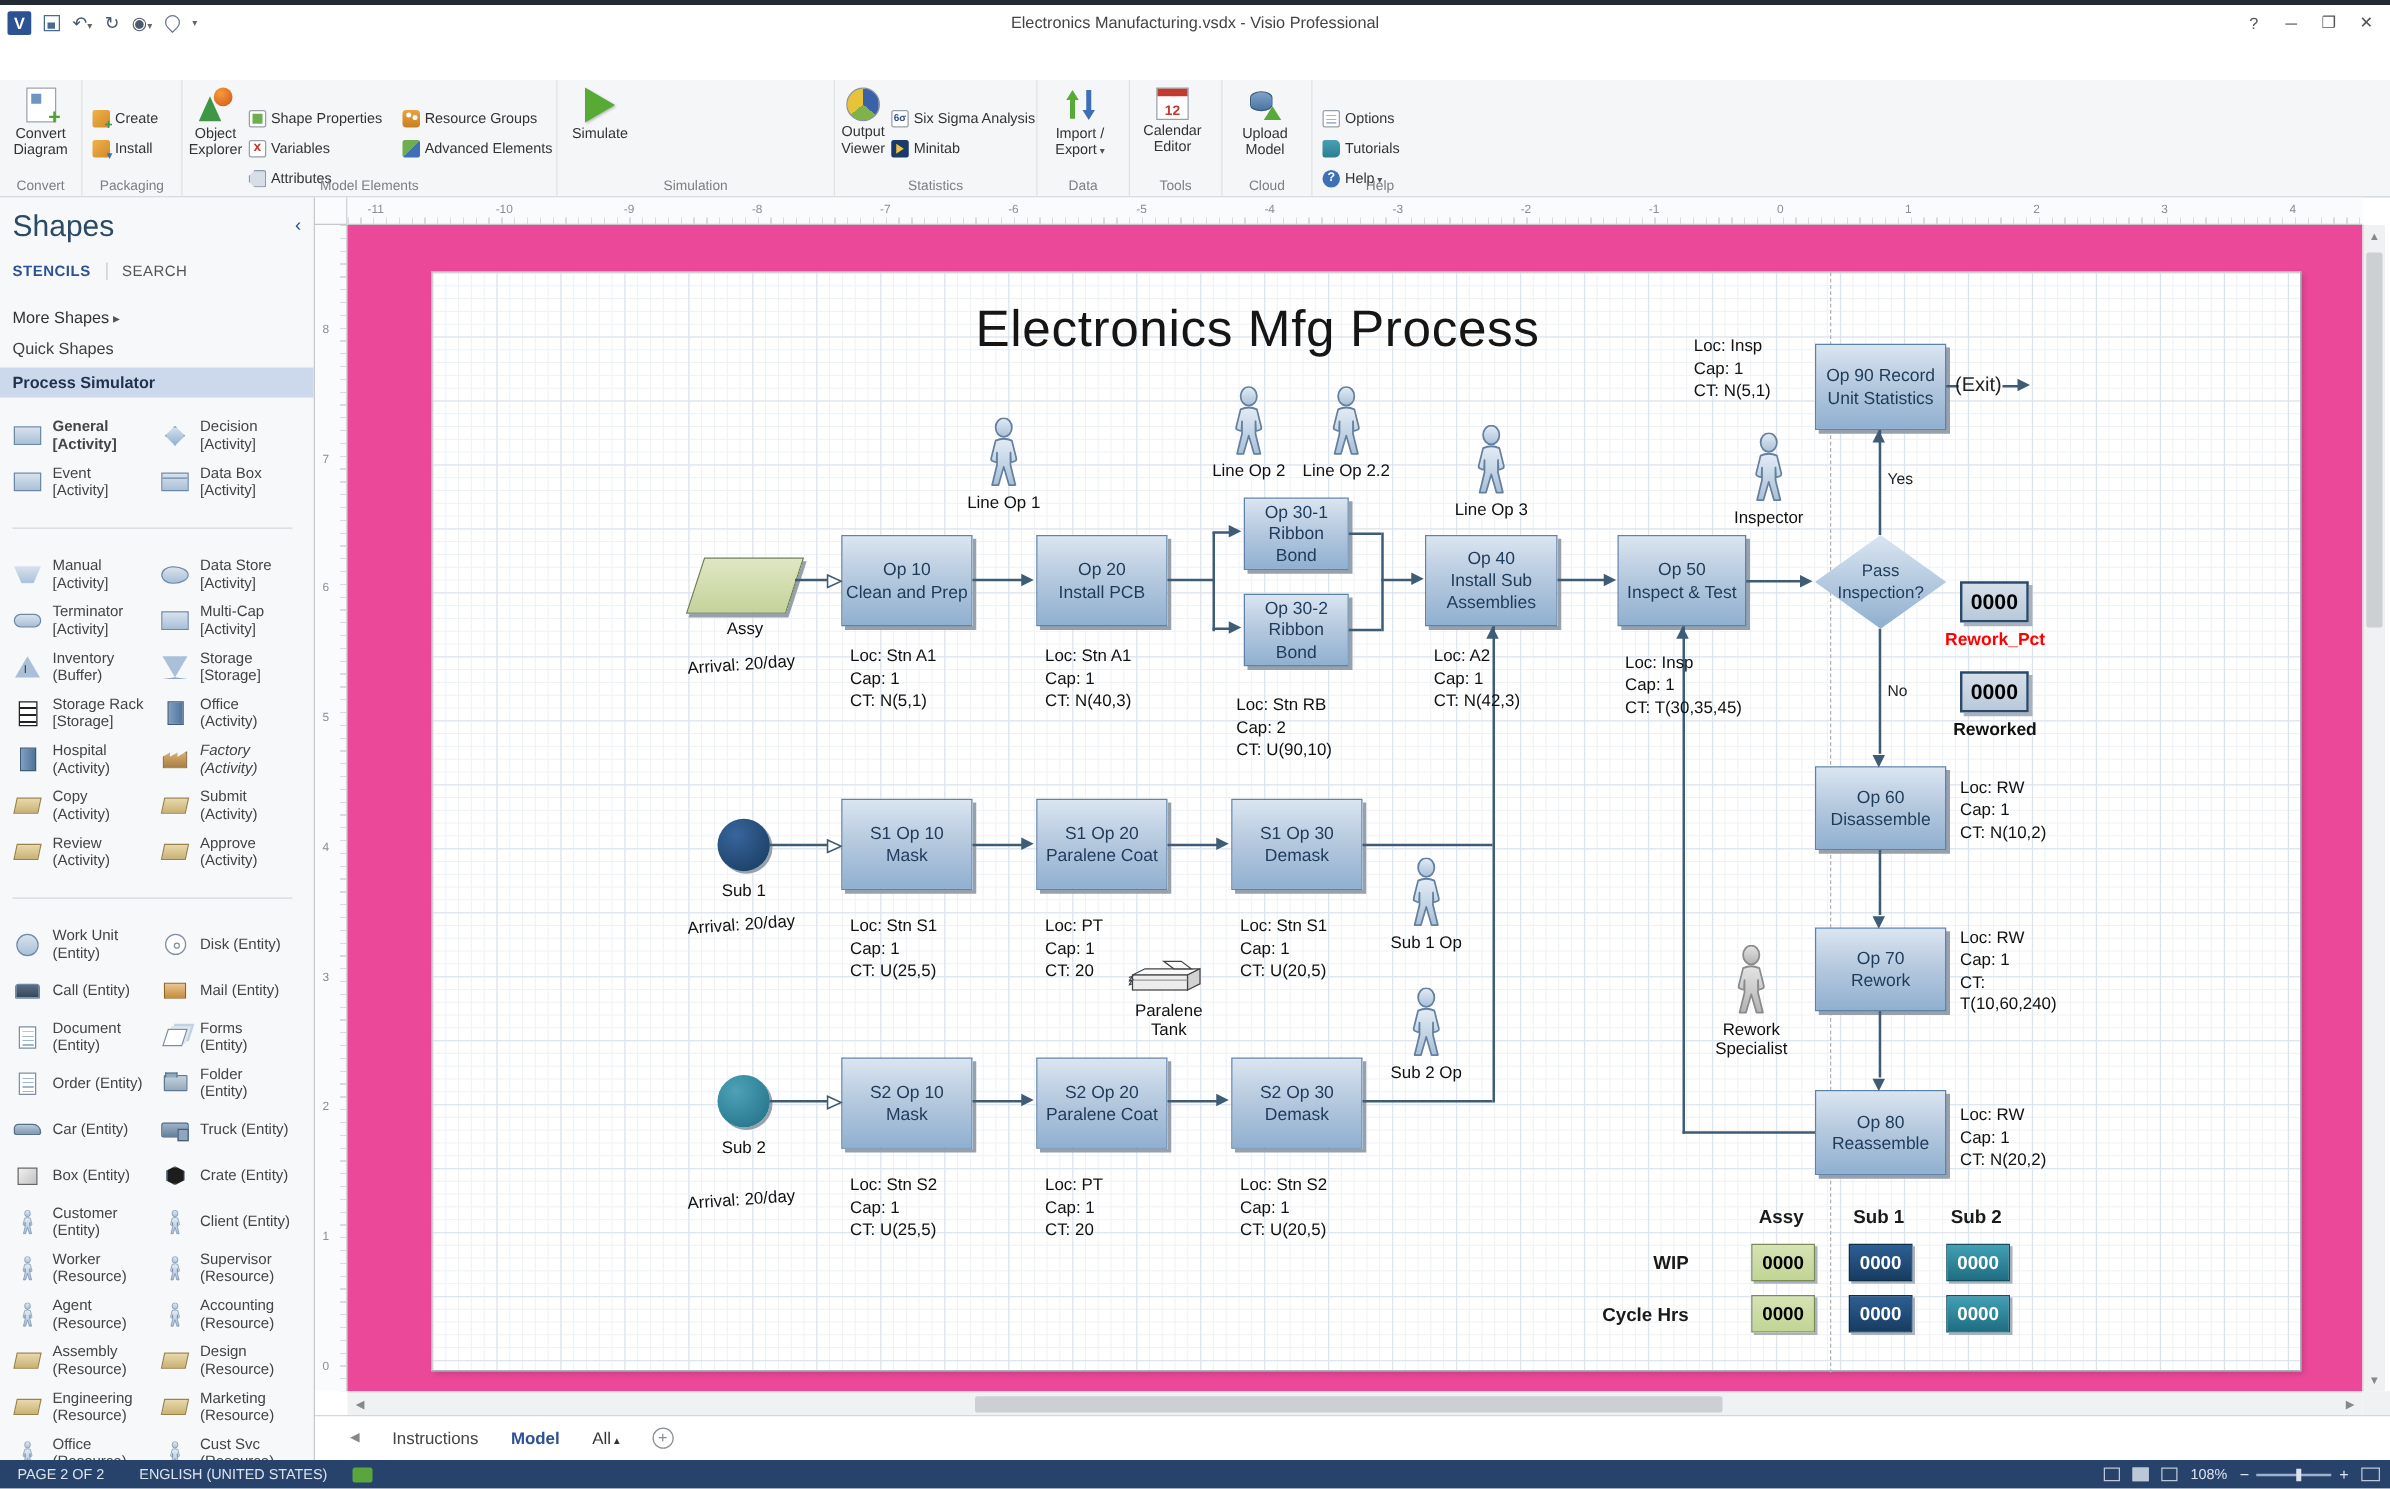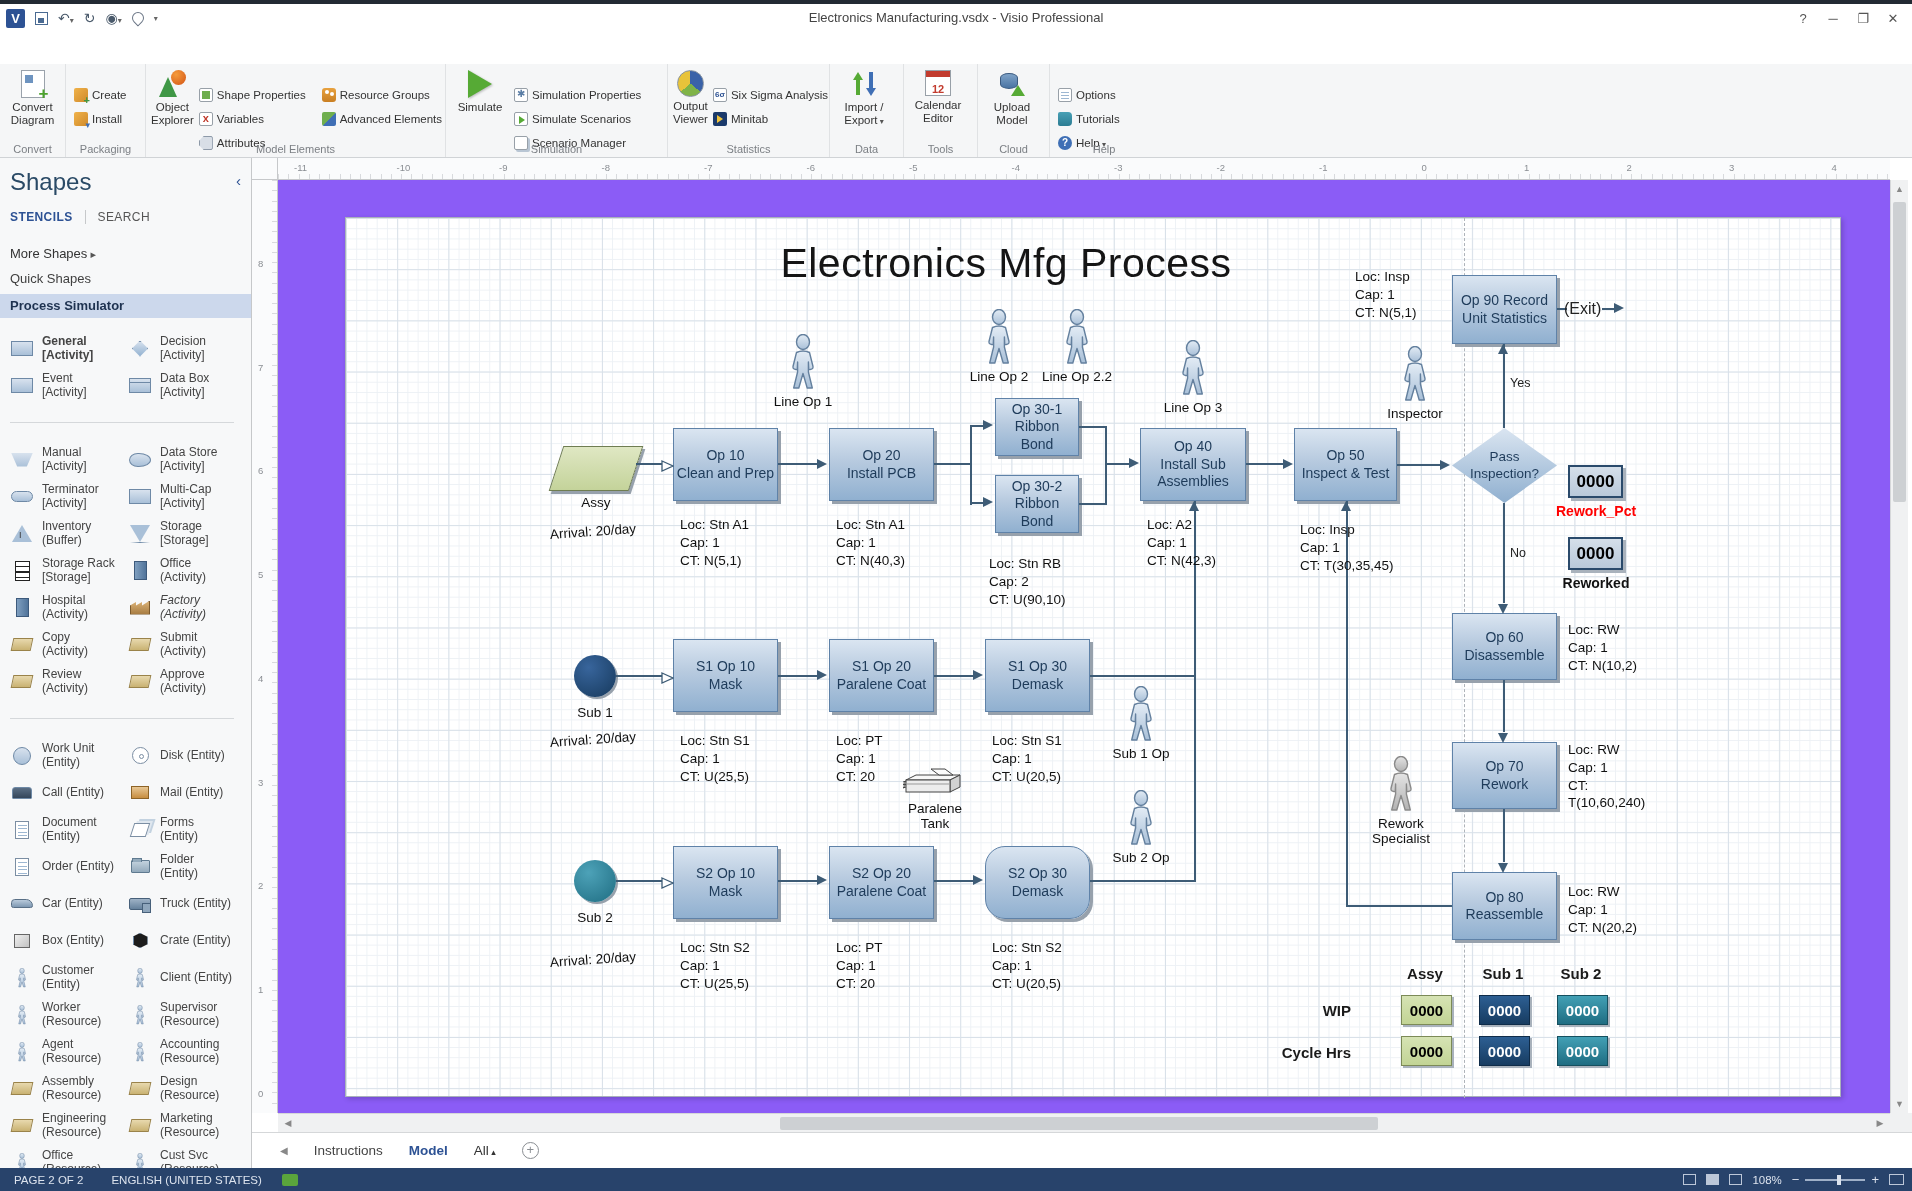--- a/index.html
+++ b/index.html
@@ -131,21 +131,21 @@
   .m-truck { width:22px; height:12px; background:linear-gradient(#9eb2c6,#65819c); border:1px solid #47607a; border-radius:2px; position:relative; }
   .m-truck:after { content:""; position:absolute; right:-1px; top:4px; width:7px; height:8px; background:#8fa6bc; border:1px solid #47607a; }
   .m-box3d { width:16px; height:14px; background:linear-gradient(135deg,#f0f0f0,#c2c2c2); border:1px solid #666; }
   .m-crate { width:15px; height:15px; background:#1d1d1d; clip-path:polygon(50% 0,100% 25%,100% 75%,50% 100%,0 75%,0 25%); }
 
   
   .hruler { position:absolute; left:278px; top:158px; width:1612px; height:22px; background:#fafbfc; border-bottom:1px solid #c6c8ca; background-image:repeating-linear-gradient(to right,#d8dadd 0 1px,transparent 1px 10.25px); background-size:100% 5px; background-position:0 100%; background-repeat:no-repeat; }
   .vruler { position:absolute; left:252px; top:180px; width:26px; height:933px; background:#fafbfc; border-right:1px solid #c6c8ca; background-image:repeating-linear-gradient(to bottom,#d8dadd 0 1px,transparent 1px 10.25px); background-size:5px 100%; background-position:100% 0; background-repeat:no-repeat; }
   .rcorner { position:absolute; left:252px; top:158px; width:26px; height:22px; background:#fafbfc; border-right:1px solid #c6c8ca; border-bottom:1px solid #c6c8ca; }
   .rnum { position:absolute; font-size:9.5px; color:#8a8e93; }
-  .viewport { position:absolute; left:278px; top:180px; width:1612px; height:933px; background:#8b5cf6; overflow:hidden; }
+  .viewport { position:absolute; left:278px; top:180px; width:1612px; height:933px; background:#ec4899; overflow:hidden; }
   .page { position:absolute; left:67px; top:37px; width:1496px; height:880px; background-color:#fff;
     background-image:
       linear-gradient(#d9e1e9 1px,transparent 1px),linear-gradient(90deg,#d9e1e9 1px,transparent 1px),
       linear-gradient(#edf1f5 1px,transparent 1px),linear-gradient(90deg,#edf1f5 1px,transparent 1px);
     background-size:51.2px 51.2px,51.2px 51.2px,10.24px 10.24px,10.24px 10.24px;
     border:1px solid #a9b2ba; box-shadow:2px 2px 5px rgba(0,0,0,.18); }
   .dashline { position:absolute; top:0; width:0; height:880px; border-left:1px dashed #aeb3b9; }
 
   
   .dtitle { position:absolute; font-size:41px; font-weight:300; color:#151515; letter-spacing:.5px; text-align:center; white-space:nowrap; }
@@ -298,34 +298,20 @@
             <span>Advanced Elements</span>
           </div>
         </div>
       <div class="glabel">Model Elements</div>
     </div>
     <div class="rgroup" style="width:222px">
       <div class="bigbtn">
         <div class="icn-simulate"></div>
         <div class="biglabel">Simulate</div>
       </div>
-      <div class="smallcol" id="g-simulation">
-          <div class="sbtn">
-            <div class="icn14 si-gear"></div>
-            <span>Simulation Properties</span>
-          </div>
-          <div class="sbtn">
-            <div class="icn14 si-play"></div>
-            <span>Simulate Scenarios</span>
-          </div>
-          <div class="sbtn">
-            <div class="icn14 si-stack"></div>
-            <span>Scenario Manager</span>
-          </div>
-        </div>
       <div class="glabel">Simulation</div>
     </div>
     <div class="rgroup" style="width:162px">
       <div class="bigbtn">
         <div class="icn-output"></div>
         <div class="biglabel">Output
 Viewer</div>
       </div>
       <div class="smallcol" id="g-statistics">
           <div class="sbtn">
@@ -774,21 +760,21 @@
         <div class="pbox" style="left: 327px; top: 421px; width: 105px; height: 73px;">S1 Op 10
 Mask</div>
         <div class="pbox" style="left: 483px; top: 421px; width: 105px; height: 73px;">S1 Op 20
 Paralene Coat</div>
         <div class="pbox" style="left: 639px; top: 421px; width: 105px; height: 73px;">S1 Op 30
 Demask</div>
         <div class="pbox" style="left: 327px; top: 628px; width: 105px; height: 73px;">S2 Op 10
 Mask</div>
         <div class="pbox" style="left: 483px; top: 628px; width: 105px; height: 73px;">S2 Op 20
 Paralene Coat</div>
-        <div class="pbox" style="left: 639px; top: 628px; width: 105px; height: 73px; border-radius: 20px;">S2 Op 30
+        <div class="pbox" style="left: 639px; top: 628px; width: 105px; height: 73px;">S2 Op 30
 Demask</div>
         <div class="dmnd" style="left: 1106px; top: 210px; width: 105px; height: 75px;">
           <div class="dbg"></div>
           <div class="dlabel">Pass
 Inspection?</div>
         </div>
         <div class="pgram" style="left: 210px; top: 228px; width: 80px; height: 45px;"></div>
         <div class="circ c-navy" style="left: 228px; top: 437px; width: 42px; height: 42px;"></div>
         <div class="circ c-teal" style="left: 228px; top: 642px; width: 42px; height: 42px;"></div>
         <div class="cline" style="left: 290px; top: 245px; width: 28px; height: 2px;"></div>

